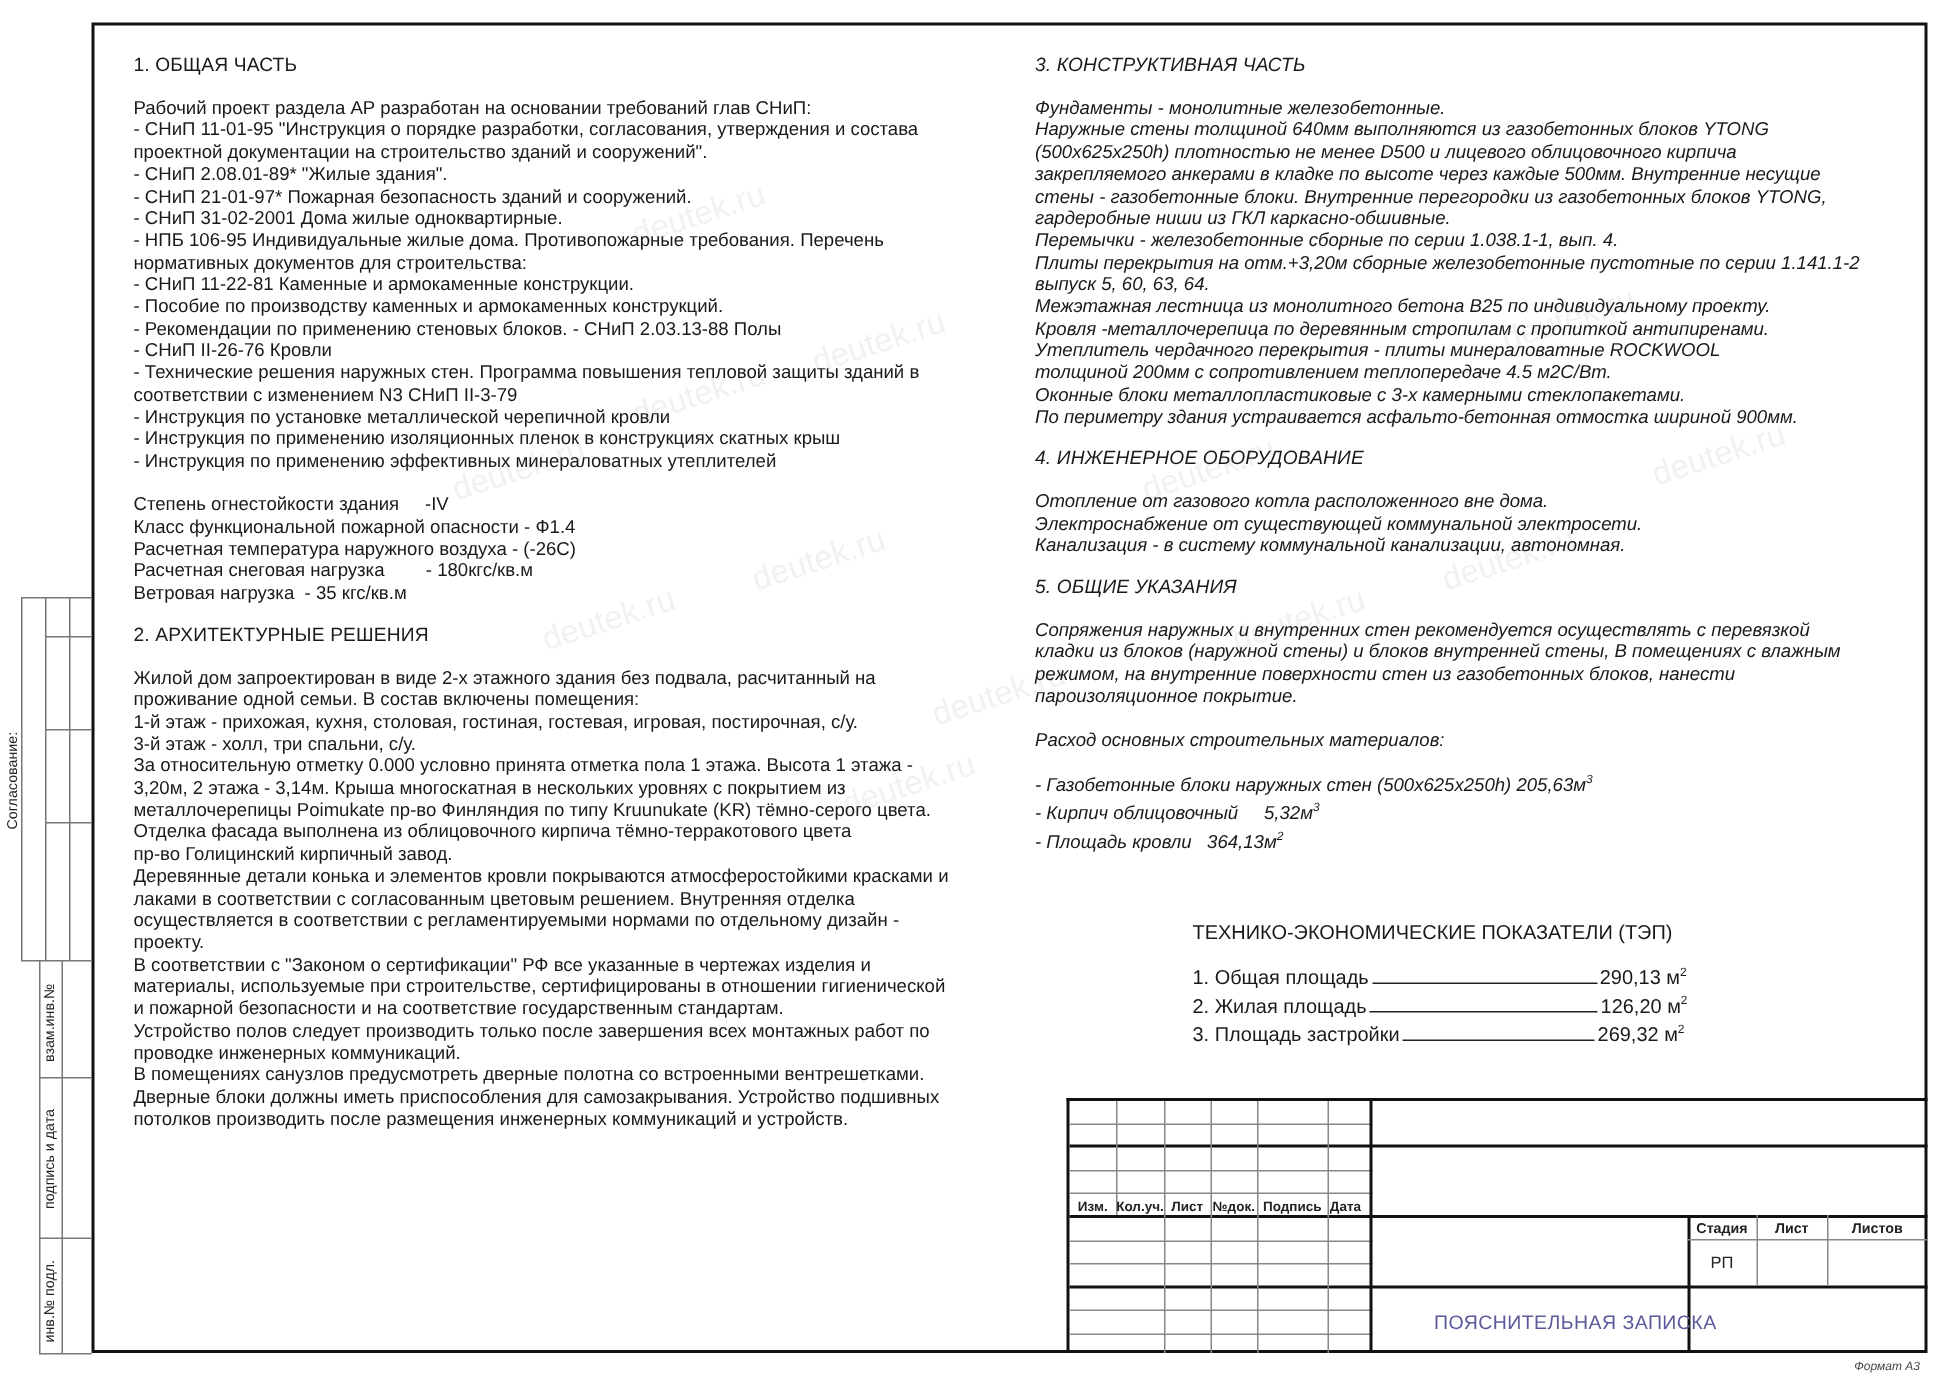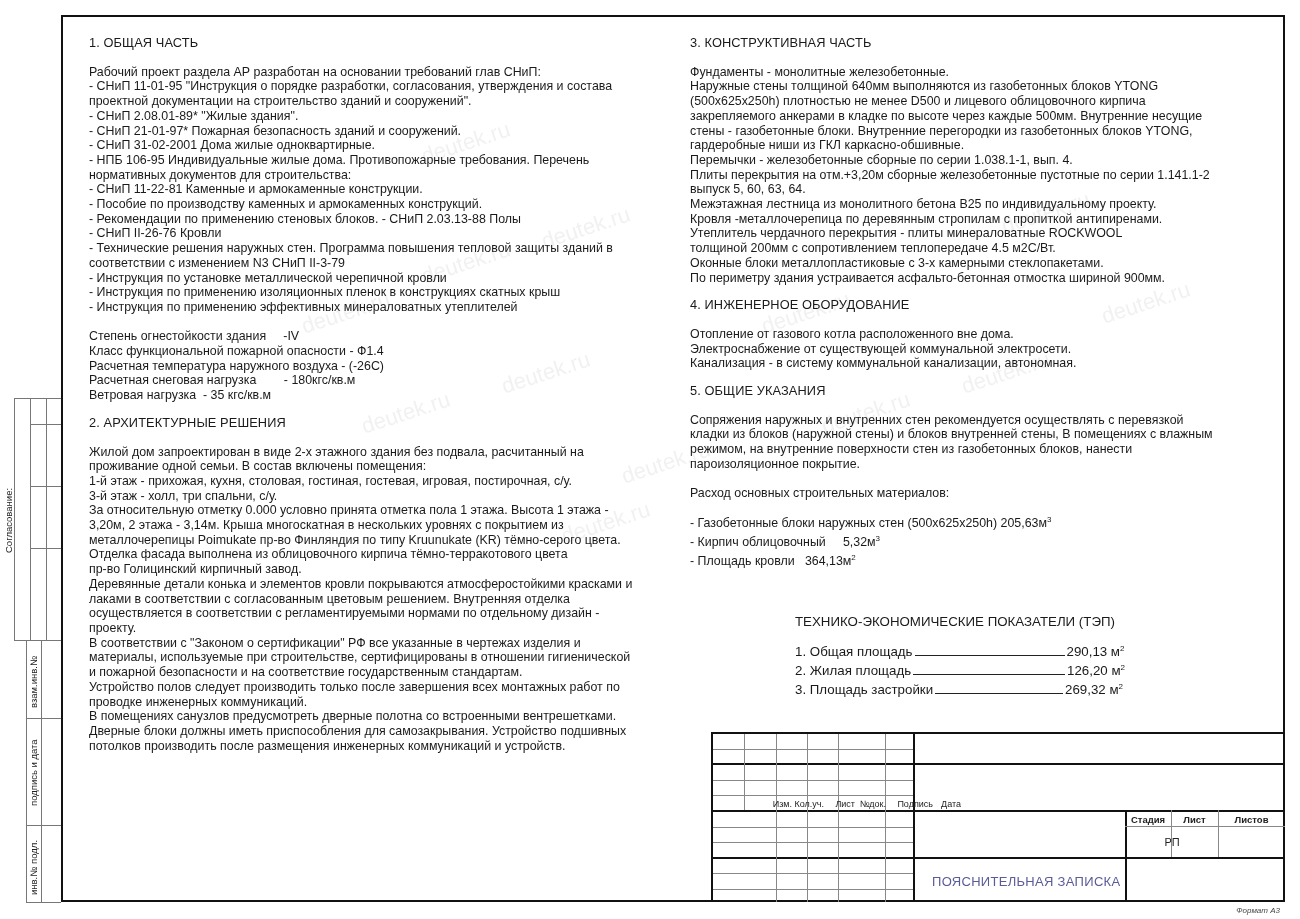--- a/index.html
+++ b/index.html
@@ -7,21 +7,21 @@
     width: 1300px; height: 919px; position: relative; overflow: hidden;
     background: #ffffff; color: #1a1a1a;
     font-family: "Liberation Sans", "DejaVu Sans", sans-serif;
   }
   .frame {
     position: absolute; left: 61px; top: 15px; width: 1224px; height: 887px;
     border: 2px solid #111; box-sizing: border-box;
   }
   .col { position: absolute; font-size: 12.4px; line-height: 14.7px; }
   .col-left { left: 89px; top: 36px; width: 575px; }
-  .col-right { left: 690px; top: 36px; width: 560px; }
+  .col-right { left: 690px; top: 36px; width: 560px; font-style: italic; }
   .heading { font-size: 12.8px; margin: 0 0 14px 0; letter-spacing: 0.1px; }
   .para { margin: 0; }
   .line { display: block; white-space: nowrap; }
   .gap { height: 14.7px; }
   .gap-sm { height: 13px; }
   sup { font-size: 8px; line-height: 0; vertical-align: super; }
 
   
   .wm { position: absolute; color: rgba(150,150,150,0.13); font-size: 22px;
         transform: rotate(-18deg); pointer-events: none; white-space: nowrap; }
@@ -34,22 +34,22 @@
   .tep-line { flex: 0 0 auto; border-bottom: 1px solid #222; height: 12px; margin: 0 2px; }
   .tep-val { white-space: nowrap; }
 
   
   .stamp { position: absolute; left: 711px; top: 732px; width: 574px; height: 170px;
            border-top: 2px solid #111; border-left: 2px solid #111; box-sizing: border-box; }
   .h { position: absolute; height: 0; border-top: 1px solid #888; }
   .hb { position: absolute; height: 0; border-top: 2px solid #111; }
   .v { position: absolute; width: 0; border-left: 1px solid #888; }
   .vb { position: absolute; width: 0; border-left: 2px solid #111; }
-  .stamp-lbl { position: absolute; font-size: 9px; font-weight: normal; color: #222; text-align: right; padding-left: 48px; }
-  .stamp-title { position: absolute; font-size: 13px; color: #5b5a9a; letter-spacing: 0.3px; }
+  .stamp-lbl { position: absolute; font-size: 9px; font-weight: bold; color: #222; text-align: center; }
+  .stamp-title { position: absolute; font-size: 13px; color: #5b5a9a; letter-spacing: 0.3px; margin-left: 24px; }
   .stage-lbl { position: absolute; font-size: 9.5px; font-weight: bold; text-align: center; color: #222; }
   .format { position: absolute; right: 20px; top: 906px; font-size: 8px; font-style: italic; color: #444; }
 
   
   .margin { position: absolute; box-sizing: border-box; }
   .mv { position: absolute; width: 0; border-left: 1px solid #777; }
   .mh { position: absolute; height: 0; border-top: 1px solid #777; }
   .rot { position: absolute; transform: rotate(-90deg); transform-origin: left top;
          font-size: 9.5px; white-space: nowrap; color: #222; }
 </style>
@@ -222,21 +222,21 @@
   <span class="stamp-lbl" style="left:125px;width:47px;top:65px">Подпись</span>
   <span class="stamp-lbl" style="left:168px;width:32px;top:65px">Дата</span>
 
   <div class="vb" style="left:412px;top:76px;height:92px"></div>
   <div class="v" style="left:458px;top:76px;height:47px"></div>
   <div class="v" style="left:505px;top:76px;height:47px"></div>
   <div class="h" style="left:412px;width:160px;top:92px"></div>
   <span class="stage-lbl" style="left:412px;width:46px;top:80px">Стадия</span>
   <span class="stage-lbl" style="left:458px;width:47px;top:80px">Лист</span>
   <span class="stage-lbl" style="left:505px;width:67px;top:80px">Листов</span>
-  <span class="stage-lbl" style="left:436px;width:46px;top:102px;font-size:11px;font-weight:normal">РП</span>
+  <span class="stage-lbl" style="left:412px;width:46px;top:102px;font-size:11px;font-weight:normal">РП</span>
   <span class="stage-lbl" style="left:458px;width:47px;top:102px"></span>
   <span class="stage-lbl" style="left:505px;width:67px;top:102px"></span>
 
   <span class="stamp-title" style="left:219px;top:140px">ПОЯСНИТЕЛЬНАЯ ЗАПИСКА</span>
 </div>
 
 <span class="format">Формат А3</span>
 
 <div class="margin">
 

